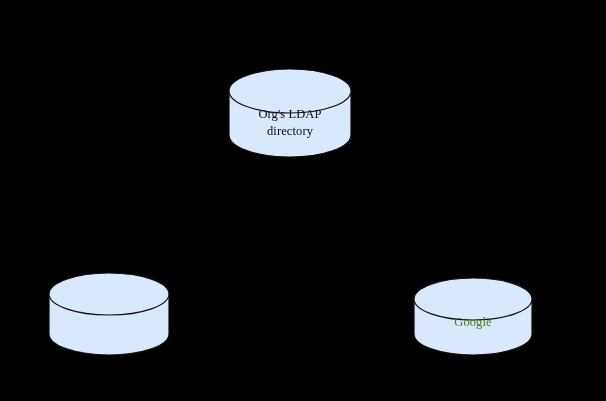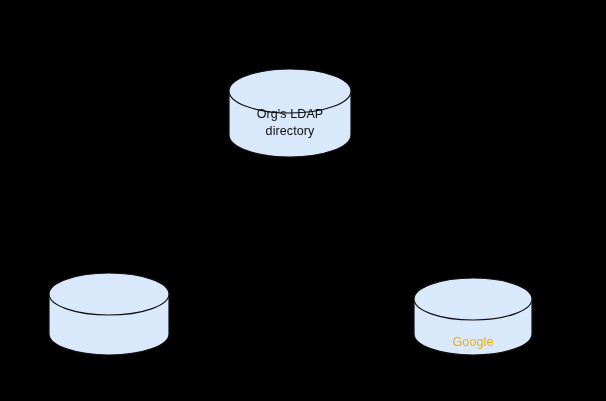--- a/index.html
+++ b/index.html
@@ -7,21 +7,21 @@
     margin: 0;
     padding: 0;
     background: #000000;
   }
   #canvas {
     position: relative;
     width: 606px;
     height: 401px;
     background: #000000;
     overflow: hidden;
-    font-family: Liberation Sans, sans-serif;
+    font-family: Liberation Serif, serif;
   }
 
   
   .db-node {
     position: absolute;
     box-sizing: border-box;
   }
   .db-shape {
     position: absolute;
     inset: 0;
@@ -71,15 +71,15 @@
         </svg>
       </div>
     </div>
     <div class="db-node" style="left: 413px; top: 277px; width: 120px; height: 79px;">
       <div class="db-shape">
         <svg viewBox="0 0 120 79" preserveAspectRatio="none">
           <path d="M 1,22 L 1,57 A 59,21 0 0 0 119,57 L 119,22 Z" fill="#dae8fc" stroke="#0f0f0f" stroke-width="1.2"></path>
           <ellipse cx="60" cy="22" rx="59" ry="21" fill="#dae8fc" stroke="#0f0f0f" stroke-width="1.2"></ellipse>
         </svg>
       </div>
-      <div class="db-label one-line" style="color: #eab308; margin-top: 20px;">Google</div>
+      <div class="db-label one-line" style="color: #4d7c0f;">Google</div>
     </div>
   </div>
 
 </body></html>

